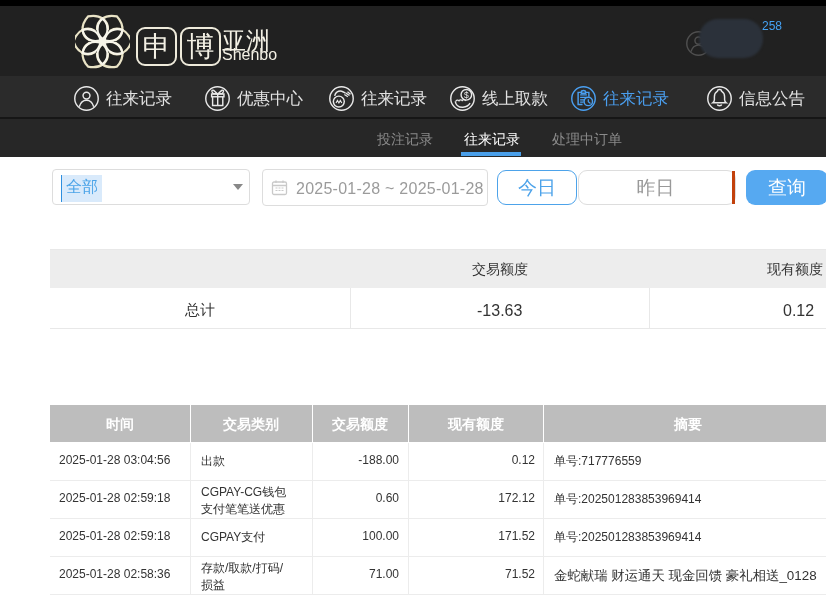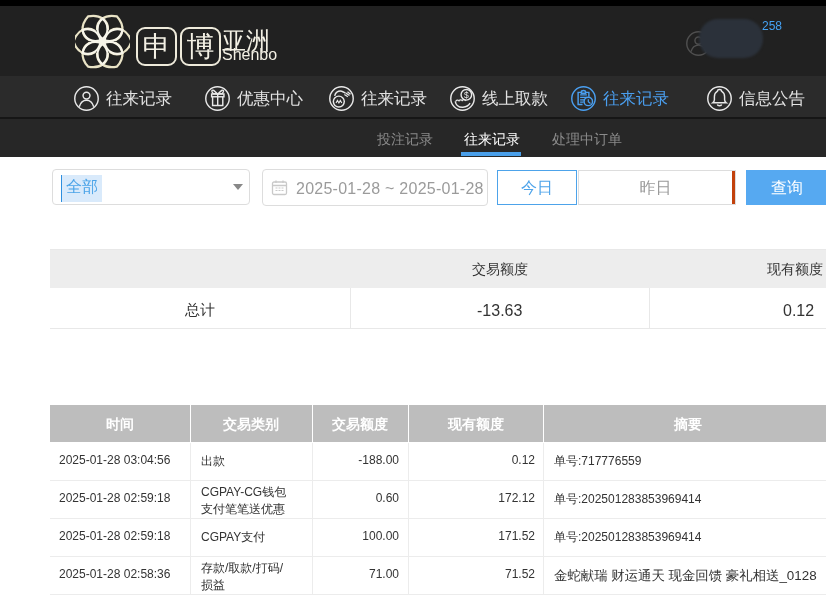--- a/index.html
+++ b/index.html
@@ -31,21 +31,21 @@
 .sn{top:131px;font-size:14px;color:#8b8b8b;white-space:nowrap}
 .sn.on{color:#fff}
 #uline{left:461px;top:152px;width:60px;height:4px;background:#4a9fe9}
 
 #selbox{left:52px;top:169px;width:198px;height:36px;border:1px solid #ddd;border-radius:4px;background:#fff}
 #selhl{left:61px;top:175px;background:#d9eafb;color:#4aa3e8;font-size:16px;padding:2px 4px 4px 4px;border-left:1.5px solid #2e8fdf}
 #caret{left:233px;top:184px;width:0;height:0;border-left:5px solid transparent;border-right:5px solid transparent;border-top:6px solid #888}
 #datebox{left:262px;top:169px;width:226px;height:37px;border:1px solid #ddd;border-radius:4px;background:#fff}
 #calico{left:271px;top:179px}
 #datetxt{left:296px;top:180px;color:#9b9b9b;font-size:16px;letter-spacing:.25px}
-.btn{top:170px;height:35px;border-radius:0;font-size:16px;text-align:center;line-height:33px}
+.btn{top:170px;height:35px;border-radius:9px;font-size:19px;text-align:center;line-height:33px}
 #btoday{left:497px;width:80px;border:1px solid #4da3ea;color:#4da3ea;background:#fff}
 #bgroup{left:578px;width:158px;border:1px solid #ddd;color:#999;background:#fff;display:flex}
 #bgroup div{flex:1;line-height:33px}
 #bgroup div:first-child{border-right:3px solid #c2410c}
 #bquery{left:746px;width:82px;background:#56a9f1;color:#fff;border:none;line-height:35px}
 
 #sumhdr{left:50px;top:249px;width:776px;height:39px;background:#ededed;border-top:1px solid #e8e8e8}
 .sh{top:261px;font-size:14px;color:#333;white-space:nowrap}
 #sumrow{left:50px;top:288px;width:776px;height:41px;background:#fff;border-bottom:1px solid #e8e8e8}
 .sd{top:301px;font-size:14px;color:#333;white-space:nowrap}

